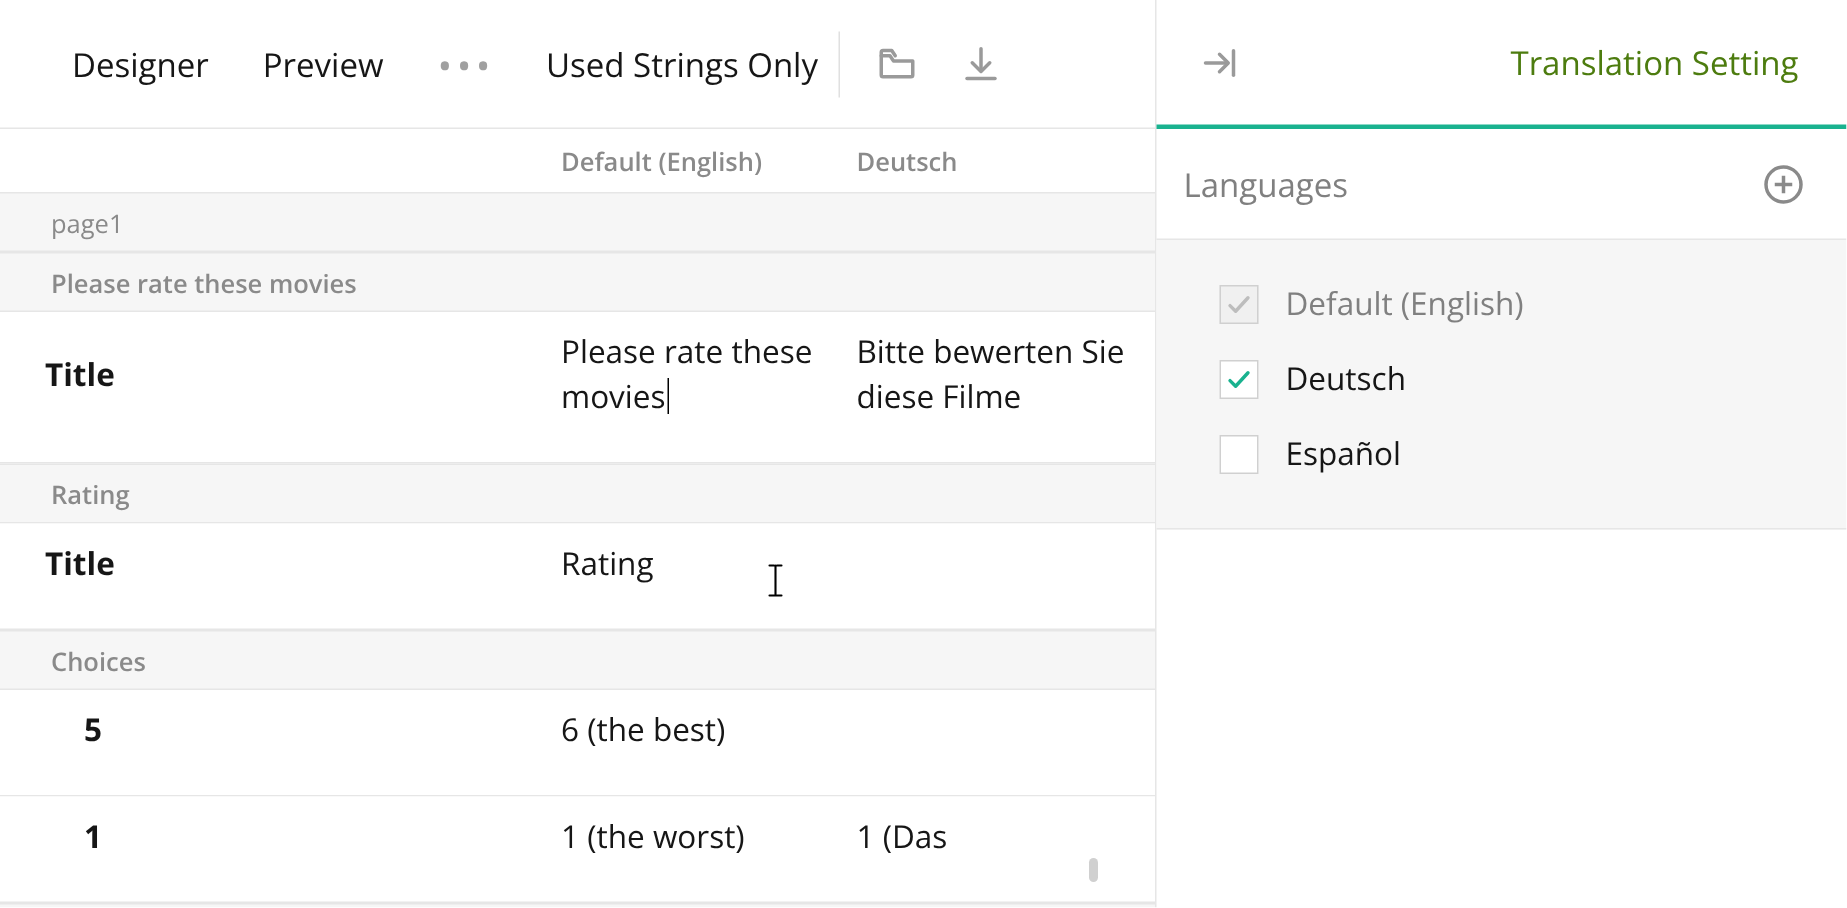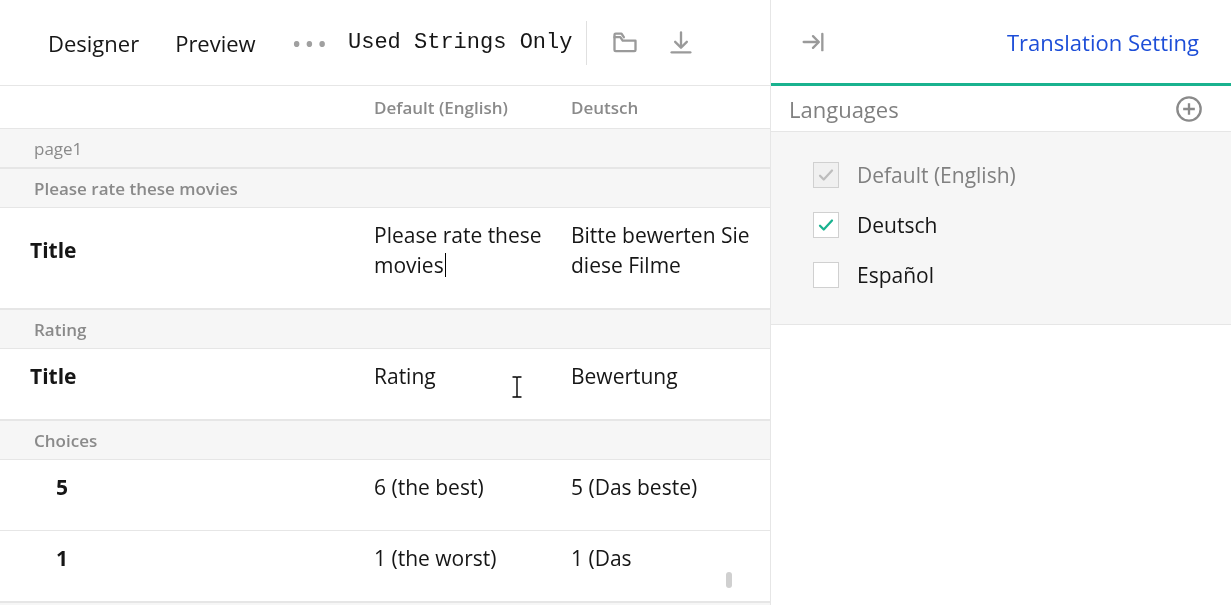--- a/index.html
+++ b/index.html
@@ -8,21 +8,21 @@
   .left { width: 771px; border-right: 1px solid #e6e6e6; display: flex; flex-direction: column; }
   .right { flex: 1; display: flex; flex-direction: column; }
 
   
   .toolbar { height: 86px; display: flex; align-items: center; border-bottom: 1px solid #e6e6e6; padding: 0 28px 0 30px; gap: 0; position: relative; }
   .tb-item { font-size: 22px; color: #161616; padding: 0 18px; cursor: pointer; }
   .tb-sep { width: 1px; height: 44px; background: #e0e0e0; margin: 0 10px; }
   .tb-icon { width: 28px; height: 28px; display: inline-flex; align-items: center; justify-content: center; margin: 0 14px; cursor: pointer; }
   .tb-icon svg { width: 28px; height: 28px; }
   .dots { color: #a0a0a0; font-size: 26px; letter-spacing: 3px; padding: 0 18px; cursor: pointer; }
-  .tb-strings { font-size: 22px; color: #161616; margin-left: 0; margin-right: 4px; cursor: pointer; font-family: Liberation Mono, monospace; }
+  .tb-strings { font-size: 22px; color: #161616; margin-left: 16px; margin-right: 4px; cursor: pointer; }
 
   
   .grid-wrap { flex: 1; overflow: hidden; position: relative; }
   .grid-header { display: flex; height: 42px; align-items: center; background: #fff; }
   .col-key   { width: 374px; padding-left: 30px; }
   .col-def   { width: 197px; }
   .col-de    { flex: 1; }
   .grid-header .col-label { font-size: 17px; color: #8a8a8a; font-weight: 600; }
 
   .section-row { height: 40px; display: flex; align-items: center; background: #f6f6f6; border-top: 1px solid #e6e6e6; border-bottom: 1px solid #e6e6e6; }
@@ -42,23 +42,23 @@
   .rows-fade .col-key, .rows-fade .col-def, .rows-fade .col-de { color: #b0b0b0; font-weight:700; }
 
   
   .scroll-ind { position: absolute; right: 38px; top: 486px; width: 6px; height: 16px; border-radius: 3px; background: #d0d0d0; }
   .text-cursor-icon { position: absolute; left: 510px; top: 290px; font-size: 20px; color: #000; pointer-events: none; }
 
   
   .right-header { height: 86px; border-bottom: 3px solid #19b28f; display: flex; align-items: center; justify-content: space-between; padding: 0 32px 0 28px; }
   .right-header .collapse-icon { width: 28px; height: 28px; cursor: pointer; }
   .right-header .collapse-icon svg { width: 28px; height: 28px; }
-  .right-title { font-size: 22px; color: #1d4ed8; }
-
-  .langs-header { height: 46px; display: flex; align-items: center; justify-content: space-between; padding: 0 28px 0 18px; border-bottom: 1px solid #e6e6e6; }
+  .right-title { font-size: 22px; color: #4d7c0f; }
+
+  .langs-header { height: 74px; display: flex; align-items: center; justify-content: space-between; padding: 0 28px 0 18px; border-bottom: 1px solid #e6e6e6; }
   .langs-header .langs-title { font-size: 22px; color: #808080; }
   .add-circle { width: 28px; height: 28px; cursor: pointer; }
   .add-circle svg { width: 28px; height: 28px; }
 
   .langs-list { background: #f6f6f6; padding: 18px 0 24px 0; border-bottom: 1px solid #e6e6e6; }
   .lang-row { display: flex; align-items: center; height: 50px; padding-left: 42px; gap: 18px; cursor: pointer; }
   .checkbox { width: 26px; height: 26px; border: 1px solid #d0d0d0; background: #fff; display: inline-flex; align-items: center; justify-content: center; }
   .checkbox svg { width: 18px; height: 18px; display: none; }
   .checkbox.checked svg { display: block; }
   .checkbox.disabled { background: #f0f0f0; }
@@ -112,31 +112,29 @@
         <div class="col-de editable">Bitte bewerten Sie diese Filme</div>
       </div>
 
       <div class="section-row sub">
         <span class="section-label">Rating</span>
       </div>
 
       <div class="data-row">
         <div class="col-key">Title</div>
         <div class="col-def editable">Rating</div>
-        <div class="col-de editable">Bewertung</div>
       </div>
 
       <div class="section-row sub">
         <span class="section-label">Choices</span>
       </div>
 
       <div class="data-row indent">
         <div class="col-key">5</div>
         <div class="col-def editable">6 (the best)</div>
-        <div class="col-de editable">5 (Das beste)</div>
       </div>
       <div class="data-row indent">
         <div class="col-key">1</div>
         <div class="col-def editable">1 (the worst)</div>
         <div class="col-de editable">1 (Das</div>
       </div>
 
       <div class="section-row sub">
         <span class="section-label">Rows</span>
       </div>

